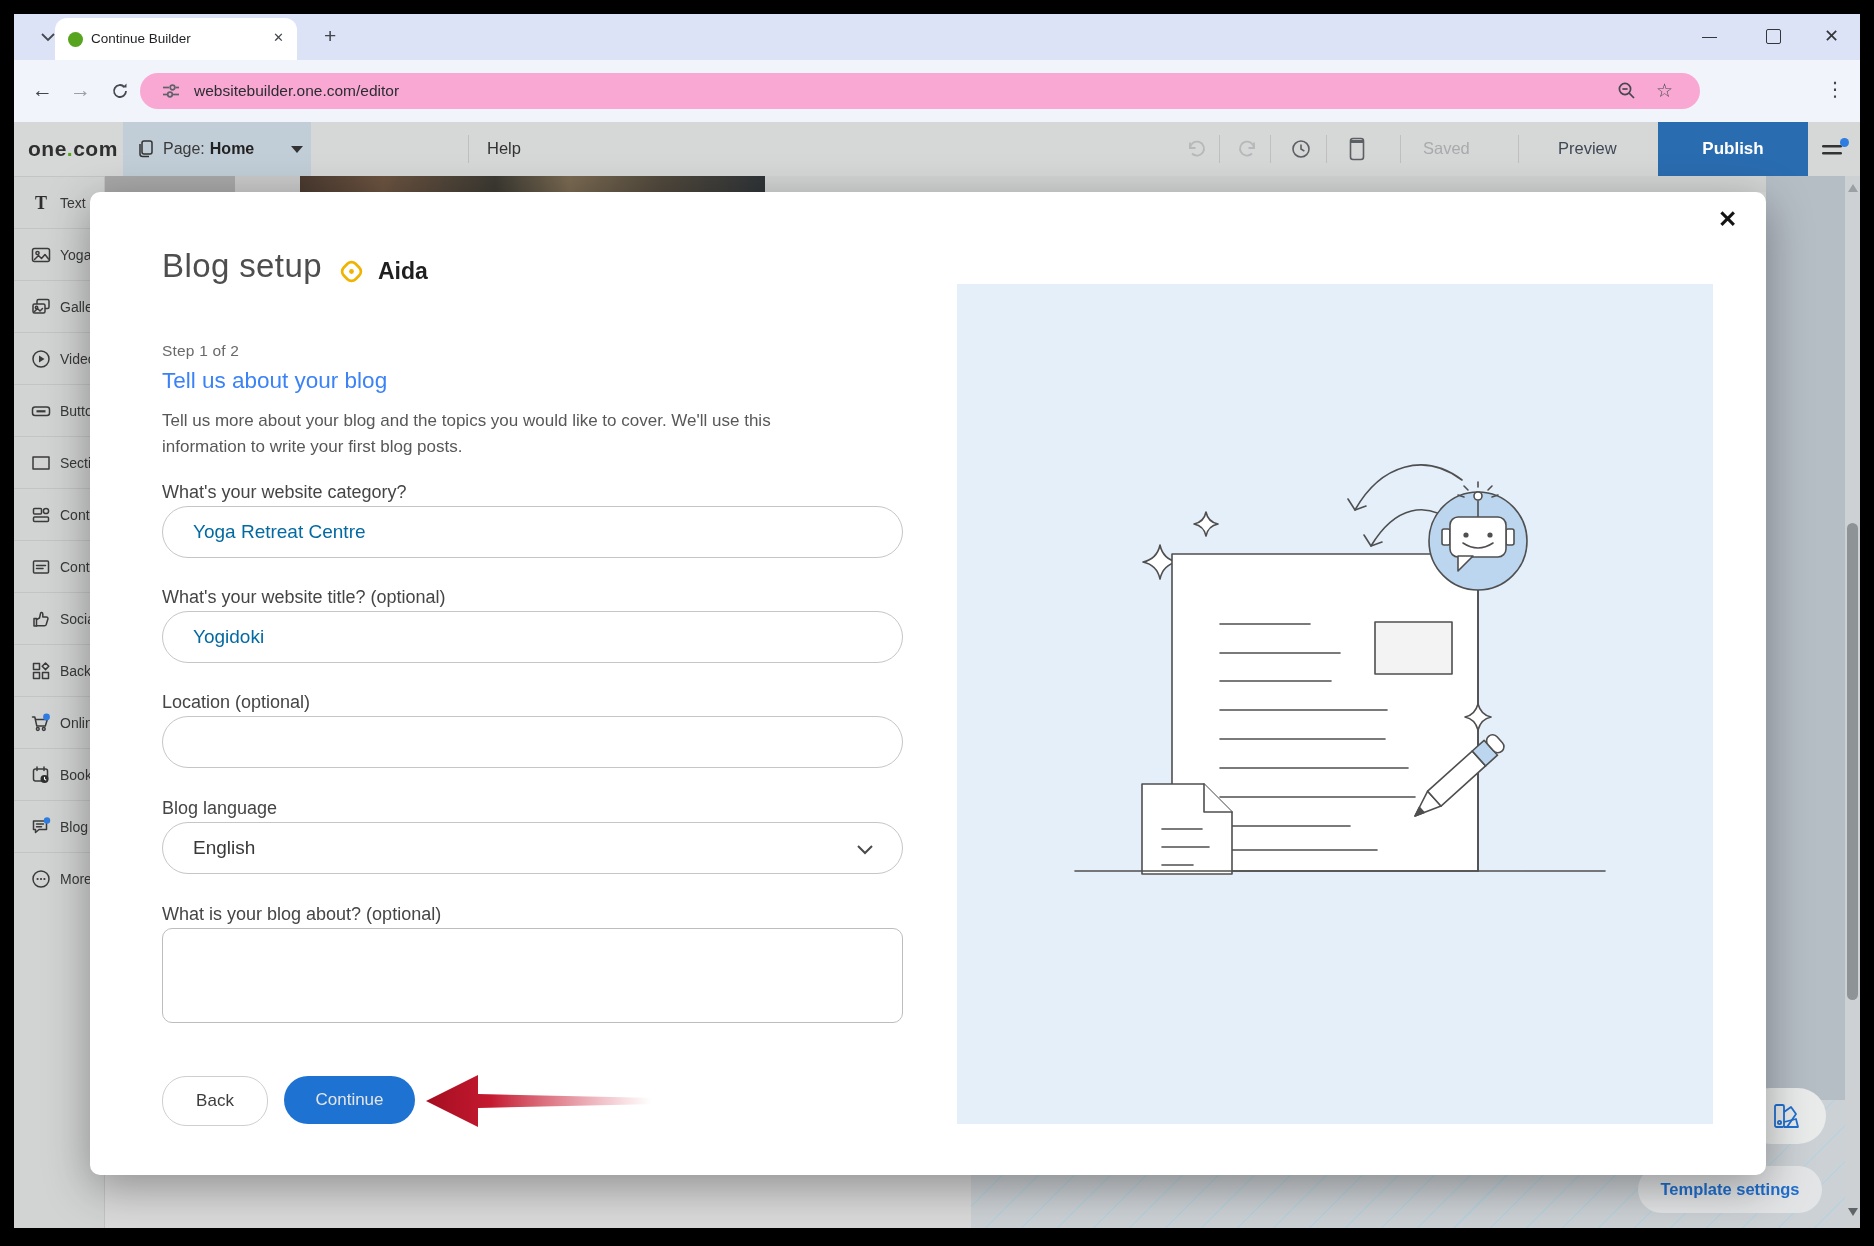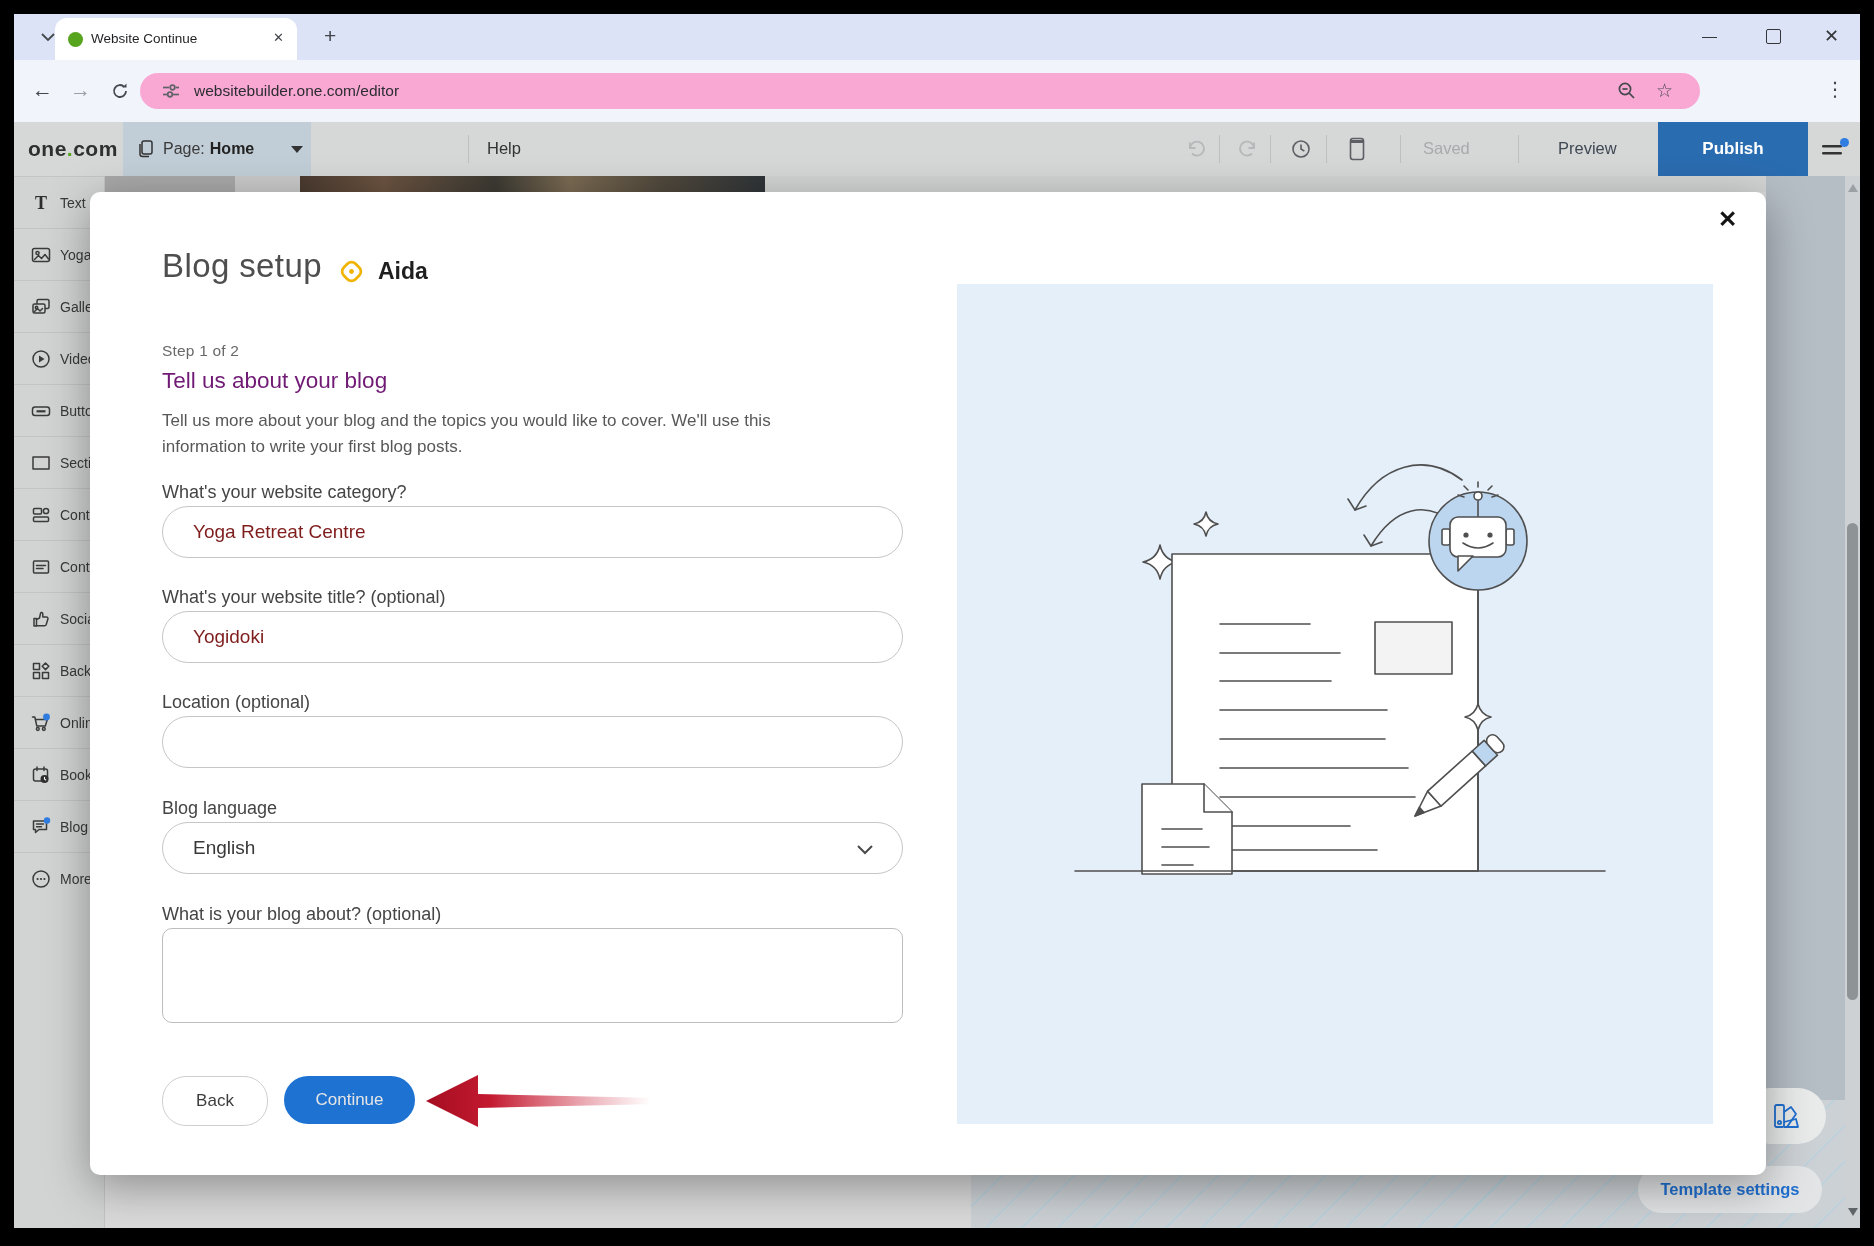--- a/index.html
+++ b/index.html
@@ -51,25 +51,25 @@
              font-size:16.5px;font-weight:700;}
   
   .modal{left:90px;top:192px;width:1676px;height:983px;background:#fff;border-radius:10px;
          box-shadow:0 12px 45px rgba(0,0,0,.35);z-index:50;}
   .m-close{left:1628px;top:14px;font-size:23px;font-weight:700;color:#141414;cursor:pointer;}
   .m-title{left:72px;top:55px;display:flex;align-items:flex-end;}
   .m-title-text{font-size:33px;font-weight:300;letter-spacing:.4px;color:#4e4e4e;}
   .aida-logo{margin-left:16px;width:27px;height:27px;color:var(--aida-yellow);}
   .aida-text{margin-left:13px;font-size:23px;font-weight:700;color:#1f1f1f;}
   .m-step{left:72px;top:150px;font-size:15.5px;color:#696969;letter-spacing:.2px;}
-  .m-heading{left:72px;top:176px;font-size:22.5px;font-weight:500;color:#701a75;}
+  .m-heading{left:72px;top:176px;font-size:22.5px;font-weight:500;color:#3b82f6;}
   .m-desc{left:72px;top:216px;width:660px;font-size:17px;line-height:1.55;color:#585858;}
   .f-label{left:72px;font-size:18px;color:#454545;}
   .f-input{left:72px;width:741px;height:52px;border:1px solid #c6c6c6;border-radius:26px;background:#fff;
-           box-sizing:border-box;padding:0 30px;font-size:19px;color:#7f1d1d;font-family:"Liberation Sans",sans-serif;outline:none;}
+           box-sizing:border-box;padding:0 30px;font-size:19px;color:#0369a1;font-family:"Liberation Sans",sans-serif;outline:none;}
   .f-select{left:72px;width:741px;height:52px;border:1px solid #c6c6c6;border-radius:26px;background:#fff;
             box-sizing:border-box;display:flex;align-items:center;padding:0 30px;font-size:19px;color:#383838;}
   .f-select .chev{position:absolute;right:28px;top:21px;}
   .f-textarea{left:72px;width:741px;height:95px;border:1px solid #bdbdbd;border-radius:10px;background:#fff;
               box-sizing:border-box;padding:12px 16px;font-size:17px;font-family:"Liberation Sans",sans-serif;resize:none;outline:none;}
   .btn-back{left:72px;top:884px;width:104px;height:48px;border-radius:24px;border:1px solid #cfcfcf;background:#fff;
             display:flex;align-items:center;justify-content:center;font-size:17px;color:#3d3d3d;}
   .btn-continue{left:194px;top:884px;width:131px;height:48px;border-radius:24px;background:var(--continue-blue);
                 display:flex;align-items:center;justify-content:center;font-size:17px;font-weight:500;color:#e5e5e5;}
   .panel{left:867px;top:92px;width:756px;height:840px;background:var(--panel-blue);}
@@ -78,21 +78,21 @@
 <body>
 
 <div class="screen">
 
   <div class="abs tabstrip">
     <svg class="abs" style="left:26px;top:17px" width="16" height="12">
         <polyline points="2,3 8,9 14,3" fill="none" stroke="#45484d" stroke-width="1.8"></polyline>
       </svg>
     <div class="abs tab">
       <div class="abs favicon"></div>
-      <span class="abs tab-title">Website Continue</span>
+      <span class="abs tab-title">Continue Builder</span>
       <span class="abs glyphbtn" style="left:218px;top:13px;font-size:13px">✕</span>
     </div>
     <span class="abs glyphbtn" style="left:310px;top:11px;font-size:21px">+</span>
     <span class="abs wctl" style="left:1688px;top:14px;font-size:15px">—</span>
     <div class="abs" style="left:1752px;top:15px;width:13px;height:13px;border:1.6px solid #34363a;border-radius:2px"></div>
     <span class="abs wctl" style="left:1810px;top:13px">✕</span>
   </div>
 
   <div class="abs urlrow">
     <span class="abs glyphbtn" style="left:18px;top:19px;font-size:21px">←</span>

